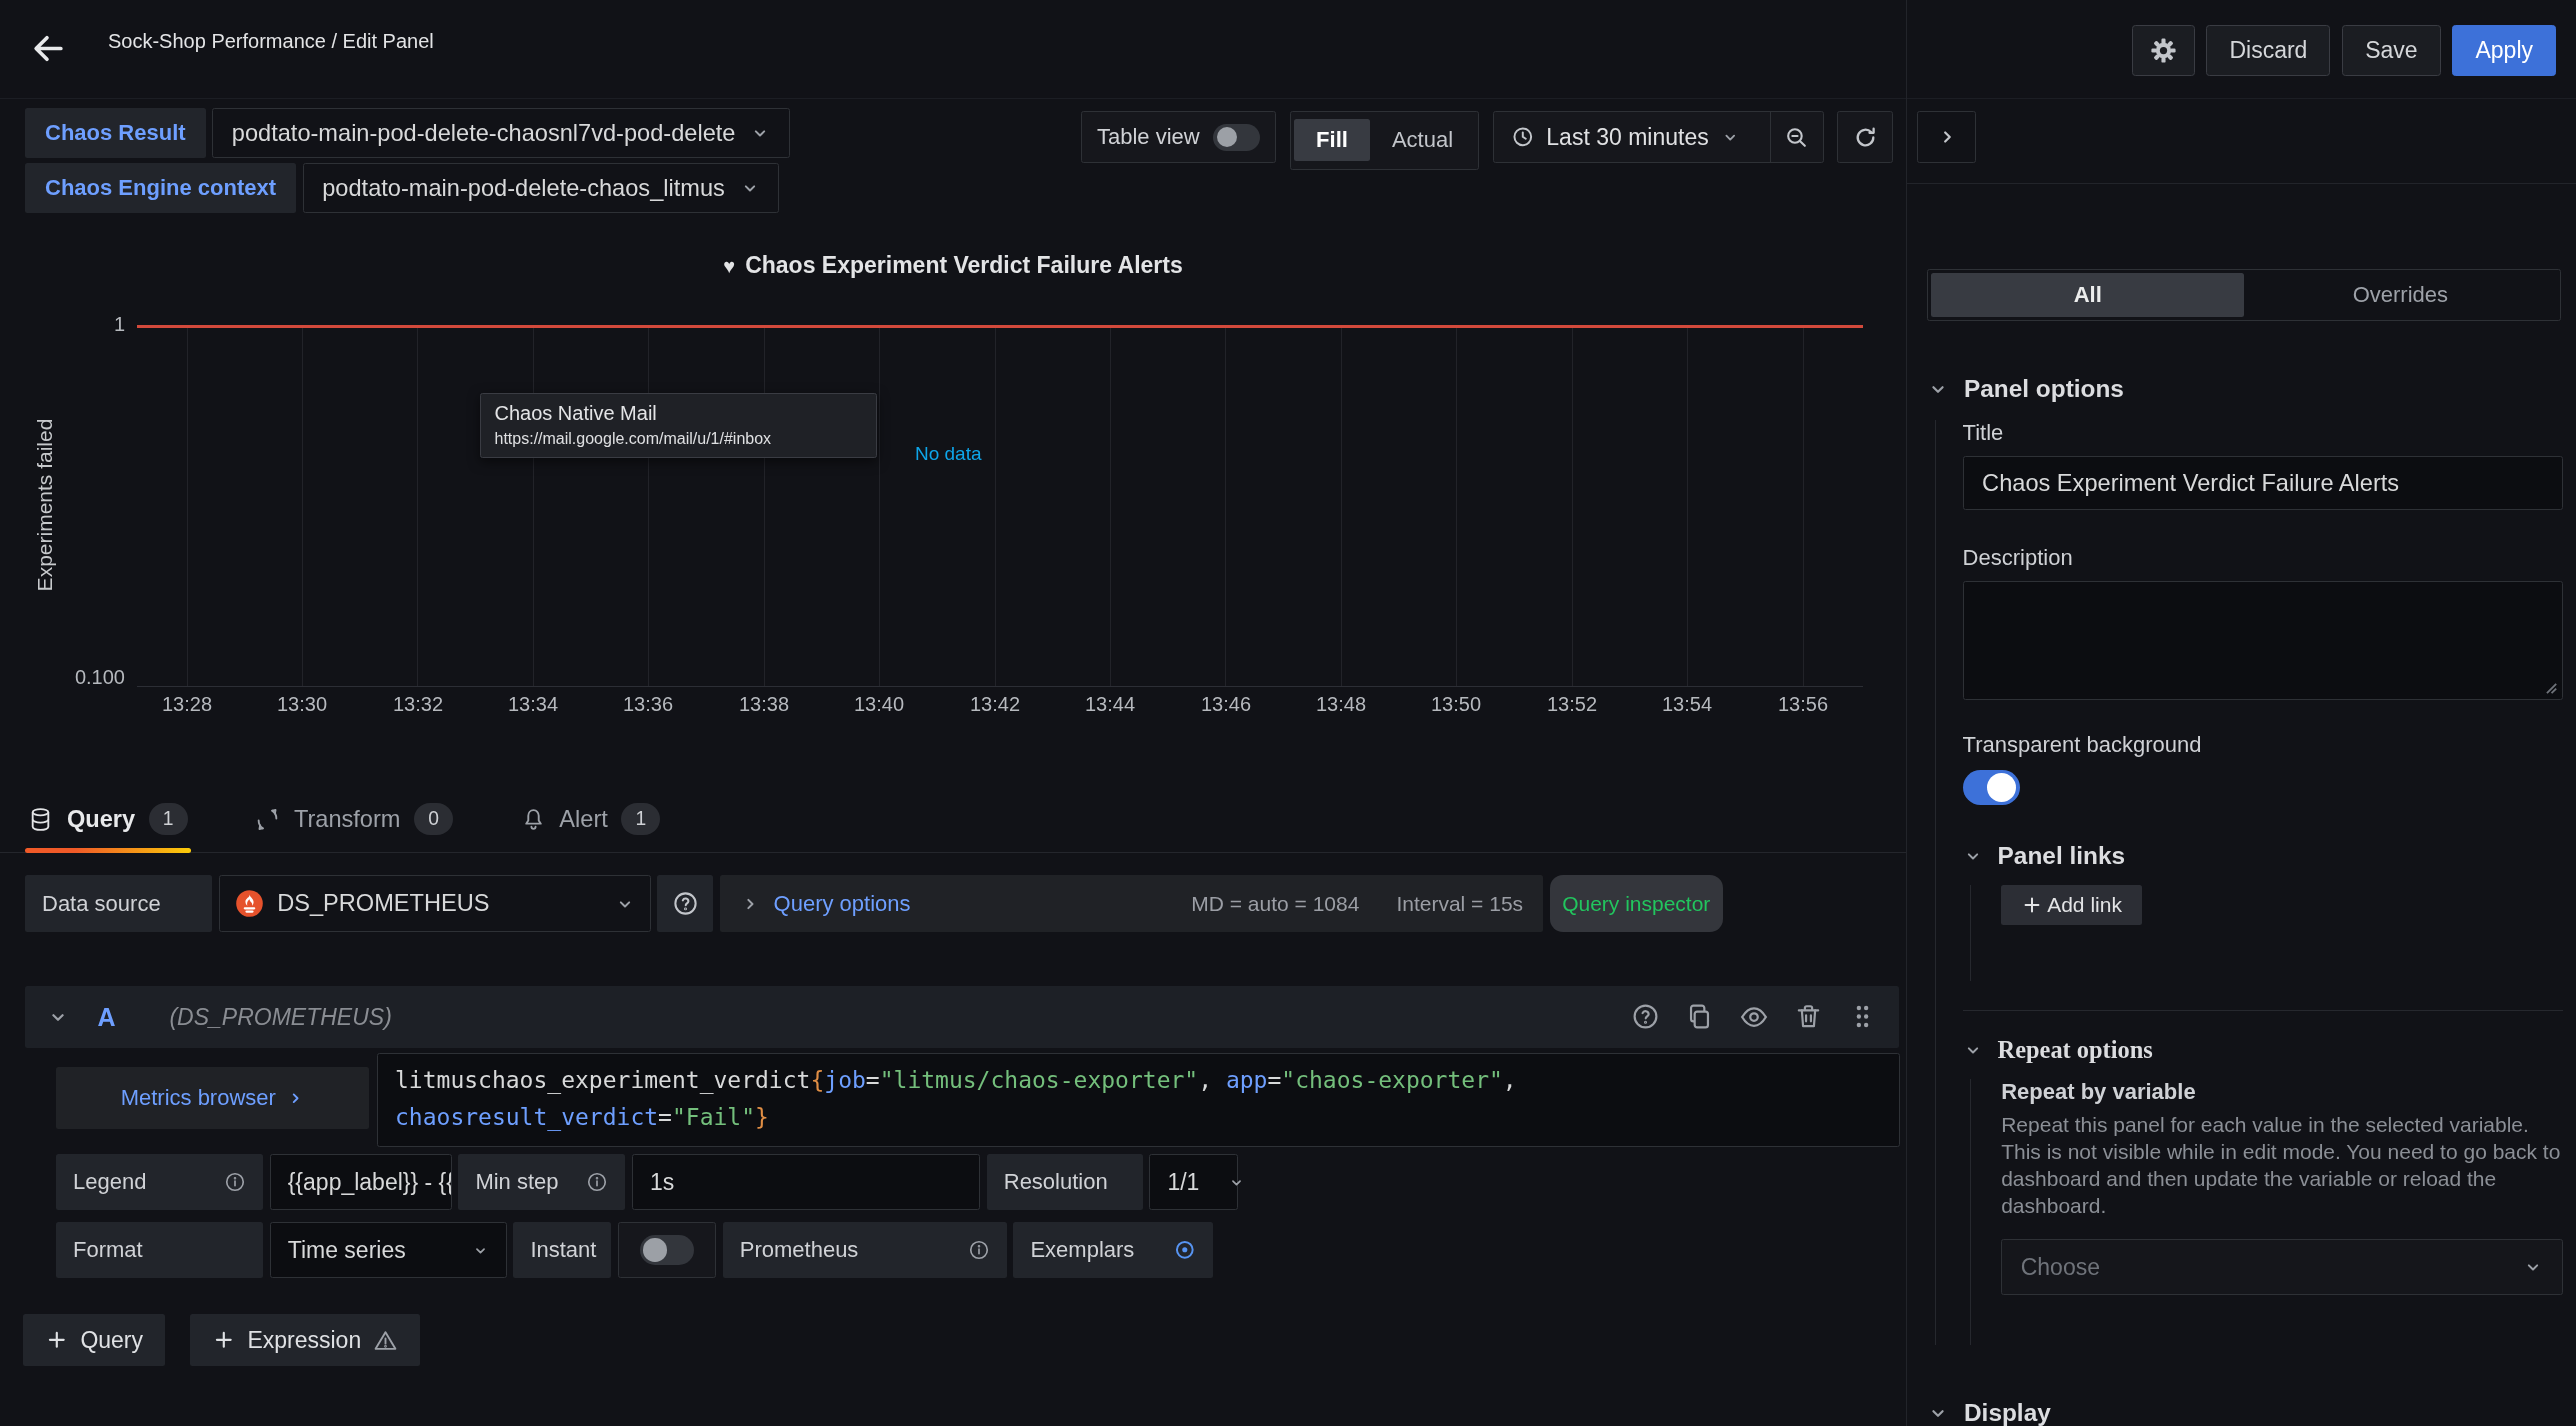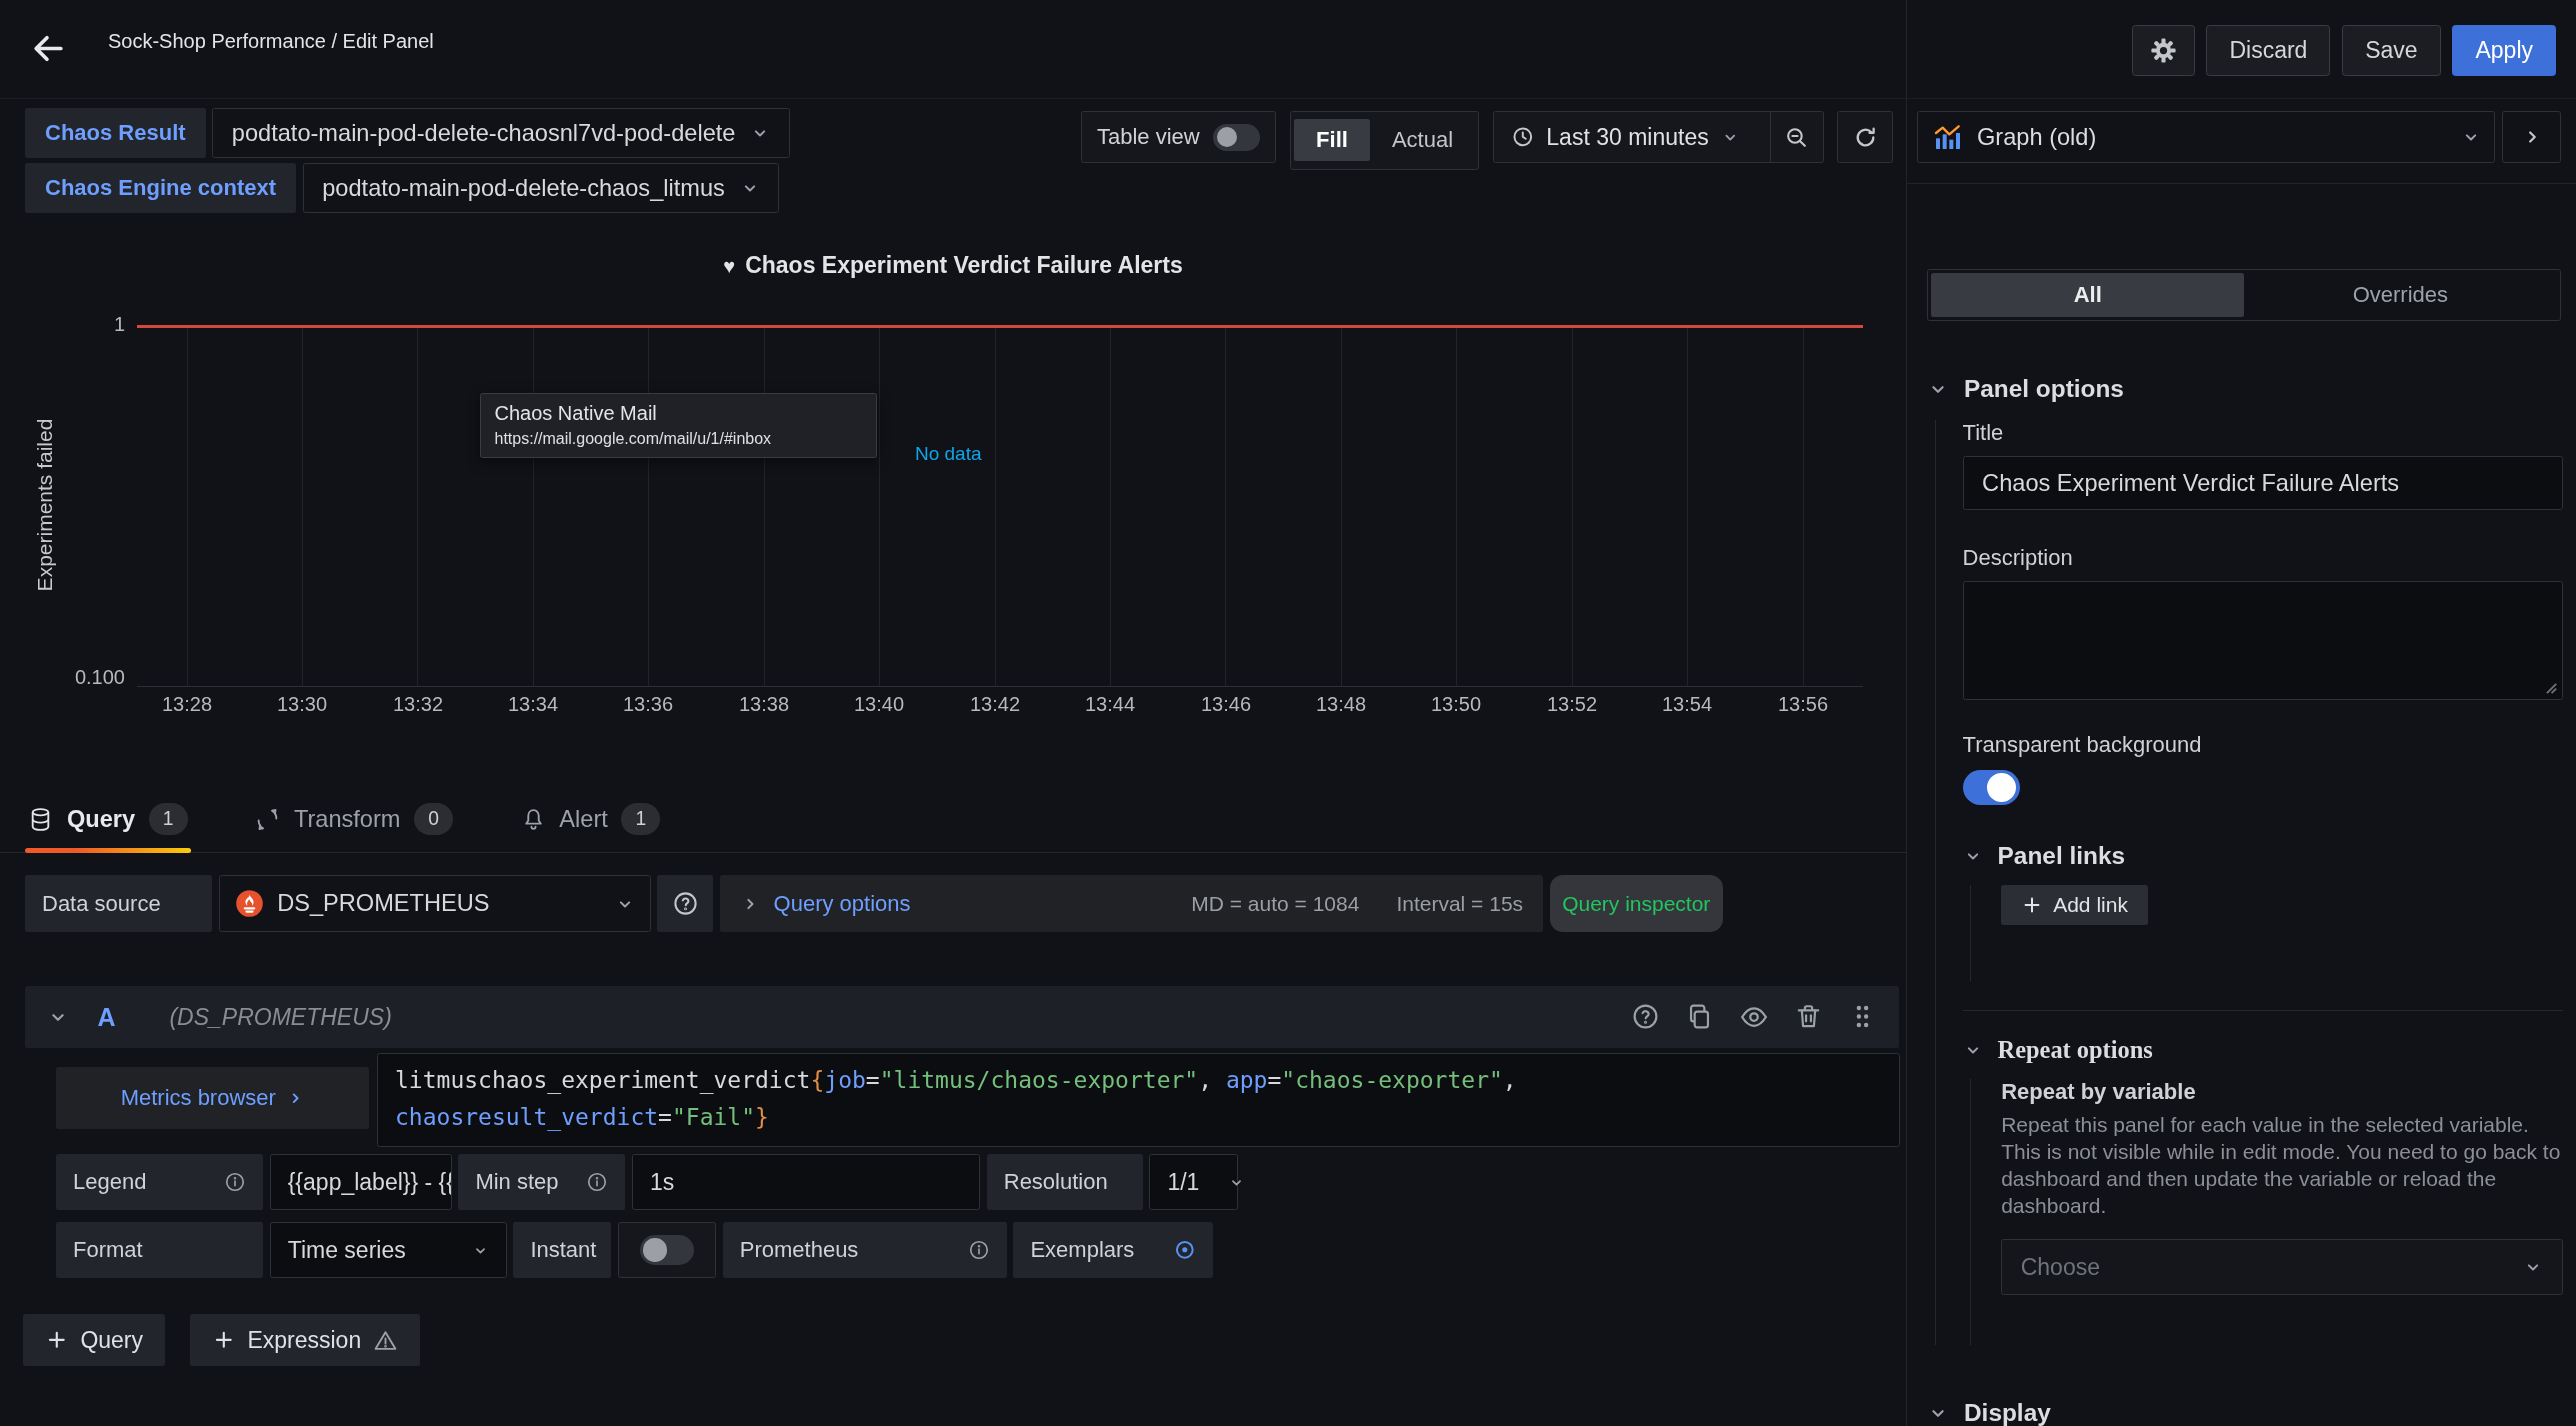--- a/index.html
+++ b/index.html
@@ -132,21 +132,21 @@
   .sb-seg .s.active{background:#383b42;color:#eceded;font-weight:600;}
   .options{position:absolute;left:20px;right:13.5px;top:353px;bottom:0;overflow:hidden;}
   .sec-head{display:flex;align-items:center;gap:15px;font-size:24.4px;font-weight:600;color:#dcdde0;cursor:pointer;}
   .sec-head .caret{flex:none;}
   .po-body{border-left:0.8px solid #26282e;margin-left:7.6px;padding-left:27px;margin-top:17px;}
   .fld-label{font-size:22px;color:#cfd1d5;font-weight:500;}
   .txt-input{width:100%;height:54px;background:#0c0d11;border:0.8px solid #2e3136;border-radius:2.5px;color:#d8d9da;
              font-size:23.6px;padding:0 18.5px;box-sizing:border-box;font-family:inherit;outline:none;}
   .txt-area{position:relative;width:100%;height:119px;background:#0c0d11;border:0.8px solid #2e3136;border-radius:2.5px;box-sizing:border-box;}
   .rsz{position:absolute;right:3.4px;bottom:3.4px;color:#6f737a;}
-  .addlink{display:inline-flex;align-items:center;gap:10px;height:40px;padding:0 20px;background:#2c2e35;
+  .addlink{display:inline-flex;align-items:center;gap:4px;height:40px;padding:0 20px;background:#2c2e35;
            border-radius:2.5px;font-size:21px;color:#e3e4e6;font-weight:500;cursor:pointer;}
   .sub-body{border-left:0.8px solid #26282e;margin-left:7.6px;padding-left:30px;margin-top:15px;}
   .hr{border:none;border-top:0.8px solid #26282e;margin:29px 0 25px 0;}
   .repeat-p{font-size:21px;line-height:27px;color:#8b8f96;margin:6.7px 0 0 0;}
   .choose{margin-top:20px;height:54px;background:#15161b;border:0.8px solid #2e3136;border-radius:2.5px;
           display:flex;align-items:center;padding:0 18.5px;font-size:23px;color:#6f737a;cursor:pointer;}
   .choose .caret{margin-left:auto;}
 </style>
 </head>
 <body>
@@ -531,37 +531,20 @@
           <path d="M12 4L2.5 20h19L12 4z"></path>
           <path d="M12 10v5"></path>
           <circle cx="12" cy="17.6" r=".4" fill="currentColor"></circle>
         </svg>
       </span>
   </div>
 </div>
 
 <div class="sidebar">
   <div class="viz-row">
-    <div class="viz-select">
-      <span>
-        <svg viewBox="0 0 24 24" width="32" height="32">
-            <rect x="3" y="13" width="3" height="8" fill="#5794f2"></rect>
-            <rect x="8" y="10" width="3" height="11" fill="#5794f2"></rect>
-            <rect x="13" y="14" width="3" height="7" fill="#5794f2"></rect>
-            <rect x="18" y="9" width="3" height="12" fill="#5794f2"></rect>
-            <path d="M3 9l5-4 5 5 7-6" fill="none" stroke="#ff9830" stroke-width="1.8" stroke-linejoin="round" stroke-linecap="round"></path>
-          </svg>
-      </span>
-      <span style="flex:1;">Graph (old)</span>
-      <span class="caret">
-        <svg viewBox="0 0 24 24" width="20" height="20" fill="none" stroke="currentColor" stroke-width="2.4" stroke-linecap="round" stroke-linejoin="round">
-            <path d="M7 10l5 5 5-5"></path>
-          </svg>
-      </span>
-    </div>
     <div class="viz-next">
       <span>
         <svg viewBox="0 0 24 24" width="22" height="22" fill="none" stroke="currentColor" stroke-width="2.4" stroke-linecap="round" stroke-linejoin="round">
             <path d="M10 7l5 5-5 5"></path>
           </svg>
       </span>
     </div>
   </div>
   <div class="sb-div"></div>
 

